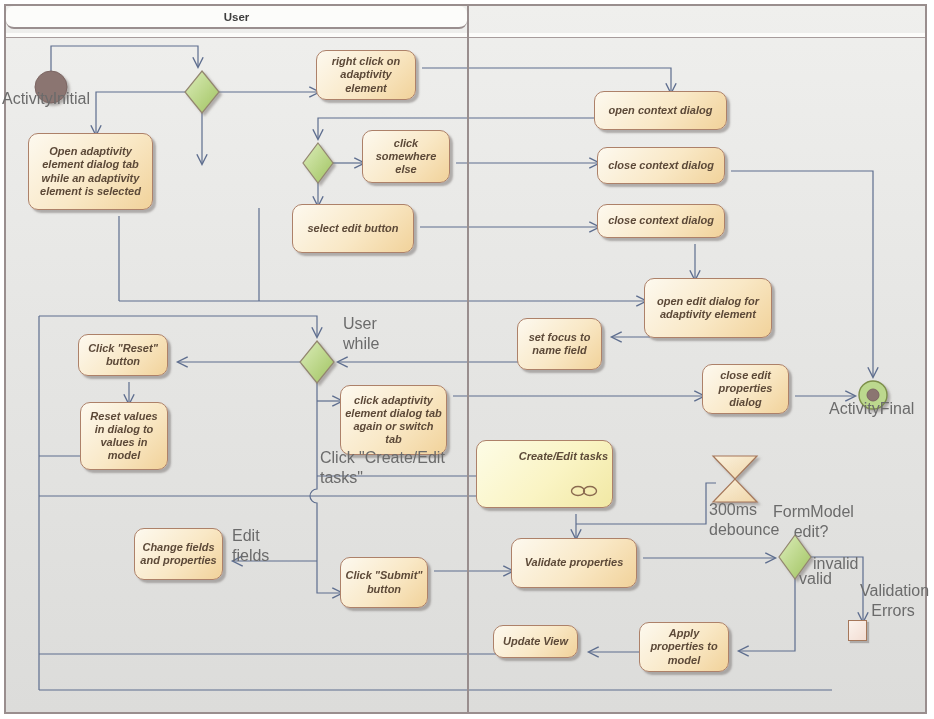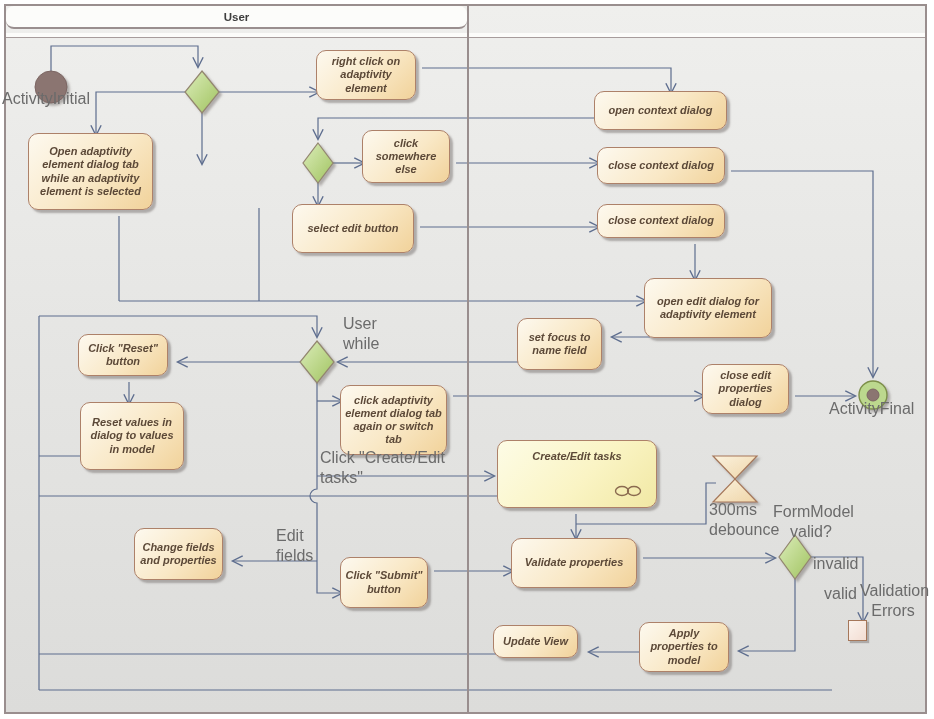--- a/index.html
+++ b/index.html
@@ -123,39 +123,39 @@
   <div class="act" style="left:316px;top:50px;width:100px;height:50px;">right click on adaptivity element</div>
   <div class="act" style="left:362px;top:130px;width:88px;height:53px;">click somewhere else</div>
   <div class="act" style="left:292px;top:204px;width:122px;height:49px;">select edit button</div>
   <div class="act" style="left:594px;top:91px;width:133px;height:39px;">open context dialog</div>
   <div class="act" style="left:597px;top:147px;width:128px;height:37px;">close context dialog</div>
   <div class="act" style="left:597px;top:204px;width:128px;height:34px;">close context dialog</div>
   <div class="act" style="left:644px;top:278px;width:128px;height:60px;">open edit dialog for adaptivity element</div>
   <div class="act" style="left:517px;top:318px;width:85px;height:52px;">set focus to name field</div>
   <div class="act" style="left:702px;top:364px;width:87px;height:50px;">close edit properties dialog</div>
   <div class="act" style="left:78px;top:334px;width:90px;height:42px;">Click "Reset" button</div>
-  <div class="act" style="left:80px;top:402px;width:104px;height:68px;">Reset values in dialog to values in model</div>
+  <div class="act" style="left:80px;top:402px;width:88px;height:68px;">Reset values in dialog to values in model</div>
   <div class="act" style="left:340px;top:375px;width:107px;height:70px;margin-top:10px;">click adaptivity element dialog tab again or switch tab</div>
-  <div class="act yellow" style="left:497px;top:440px;width:160px;height:68px;">
+  <div class="act yellow" style="left:476px;top:440px;width:137px;height:68px;justify-content:flex-end;">
     <span>Create/Edit tasks</span>
     <svg class="linkicon" width="28" height="12">
       <ellipse cx="8" cy="6" rx="6.5" ry="4.5" fill="none" stroke="#8b6b50" stroke-width="1.4"></ellipse>
       <ellipse cx="20" cy="6" rx="6.5" ry="4.5" fill="none" stroke="#8b6b50" stroke-width="1.4"></ellipse>
     </svg>
   </div>
   <div class="act" style="left:511px;top:538px;width:126px;height:50px;">Validate properties</div>
   <div class="act" style="left:134px;top:528px;width:89px;height:52px;">Change fields and properties</div>
   <div class="act" style="left:340px;top:557px;width:88px;height:51px;">Click "Submit" button</div>
   <div class="act" style="left:639px;top:622px;width:90px;height:50px;">Apply properties to model</div>
   <div class="act" style="left:493px;top:625px;width:85px;height:33px;">Update View</div>
   <div class="pin" style="left:848px;top:620px;width:19px;height:21px;"></div>
 
   <div class="lbl center" style="left:2px;top:89px;width:86px;">ActivityInitial</div>
   <div class="lbl center" style="left:829px;top:399px;width:76px;">ActivityFinal</div>
   <div class="lbl" style="left:343px;top:314px;width:44px;">User while</div>
   <div class="lbl" style="left:320px;top:448px;width:160px;">Click "Create/Edit tasks"</div>
-  <div class="lbl" style="left:232px;top:526px;width:60px;margin-left:44px;">Edit fields</div>
+  <div class="lbl" style="left:232px;top:526px;width:60px;">Edit fields</div>
   <div class="lbl" style="left:709px;top:500px;width:62px;">300ms debounce</div>
-  <div class="lbl center" style="left:773px;top:502px;width:76px;">FormModel valid?</div>
+  <div class="lbl center" style="left:773px;top:502px;width:76px;">FormModel edit?</div>
   <div class="lbl" style="left:813px;top:554px;width:46px;">invalid</div>
-  <div class="lbl" style="left:799px;top:584px;width:36px;margin-left:25px;">valid</div>
+  <div class="lbl" style="left:799px;top:569px;width:36px;">valid</div>
   <div class="lbl center" style="left:860px;top:581px;width:66px;">Validation Errors</div>
 </div>
 
 </body></html>

